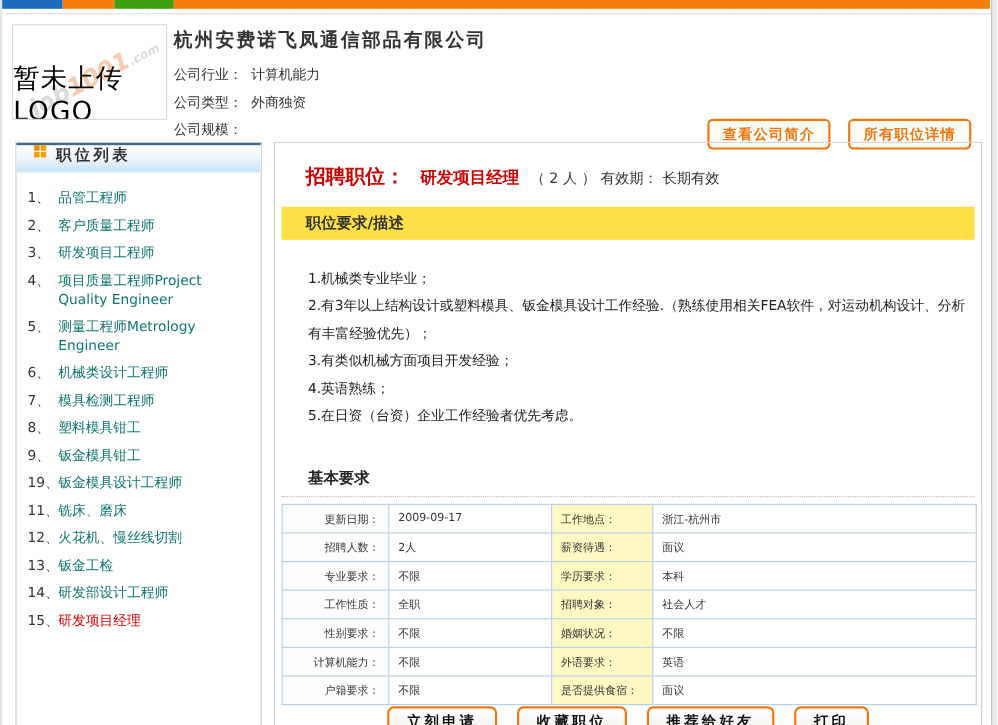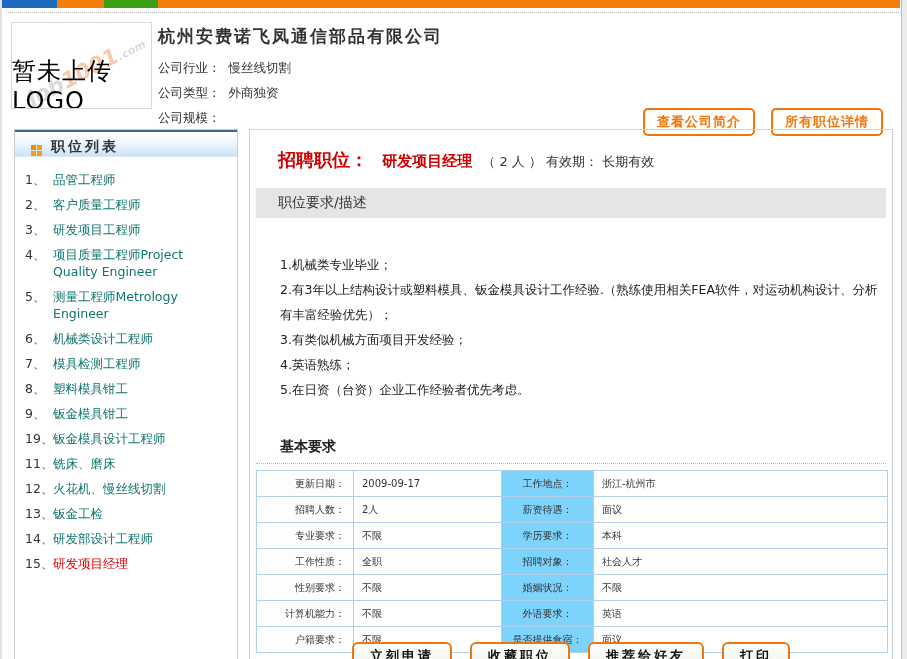--- a/index.html
+++ b/index.html
@@ -34,21 +34,21 @@
   .header-buttons { position:absolute; right:24px; top:95px; display:flex; gap:16px; }
   .hbtn { display:inline-block; padding:3px 12px; border:2px solid #f0770f;
     border-radius:5px; background:#fffdfa; color:#f0770f; font-size:13px;
     font-weight:bold; letter-spacing:1px; cursor:pointer; }
 
   
   .content { display:flex; margin:4px 14px 0 12px; gap:11px; align-items:stretch; }
   .sidebar { width:226px; border:1px solid #ccc; background:#fff; min-height:533px; }
   .sidebar-header { border-top:2px solid #3c6a93; height:27px;
     background:linear-gradient(to bottom,#ffffff 0%,#eaf4fc 55%,#c9e2f5 100%);
-    display:flex; align-items:flex-end; padding-left:16px;
+    display:flex; align-items:flex-start; padding-left:16px;
     border-bottom:1px solid #d8e8f4; }
   .grid-icon { width:11px; height:11px; display:grid;
     grid-template-columns:5px 5px; grid-template-rows:5px 5px; gap:1px;
     margin-right:9px; }
   .grid-icon i { background:#f5a100; }
   .grid-icon i:nth-child(1){ background:#e88f00; }
   .sidebar-title { font-size:14px; font-weight:bold; color:#333; letter-spacing:3px; }
   .joblist { list-style:none; padding:10px 6px 8px 10px; }
   .joblist li { display:flex; font-size:12.5px; line-height:17px;
     padding:4px 0 4px 0; cursor:pointer; }
@@ -56,32 +56,32 @@
   .joblist .jl-label { color:#0f766e; }
   .joblist li.active .jl-label { color:#e00000; }
 
   
   .main { flex:1; border:1px solid #ccc; border-top:1px solid #d5d5d5;
     min-height:533px; padding:14px 4px 0 4px; position:relative; }
   .job-head { padding:4px 0 10px 24px; font-size:13px; }
   .job-label { color:#cc0000; font-weight:bold; font-size:18px; }
   .job-title { color:#cc0000; font-weight:bold; font-size:15px; margin:0 6px 0 10px; }
   .job-meta { color:#333; font-size:13px; }
-  .desc-header { background:#e5e5e5; margin:6px 2px 12px 2px; padding:6px 0 6px 22px;
-    font-size:14px; font-weight:normal; color:#333; }
+  .desc-header { background:#fde047; margin:6px 2px 0 2px; padding:6px 0 6px 22px;
+    font-size:14px; font-weight:bold; color:#333; }
   .desc-body { padding:22px 10px 10px 26px; font-size:12.5px; line-height:25px; color:#222; }
   .basic-header { margin:26px 0 0 26px; font-size:14px; font-weight:bold; color:#222; }
   .basic-sep { border-bottom:1px dotted #b9b9b9; margin:7px 2px 6px 2px; }
   table.req { border-collapse:collapse; margin:2px 0 0 2px; width:632px;
     table-layout:fixed; }
   table.req td { border:1px solid #b3d0ea; height:26px; font-size:10px;
     padding:0 8px; color:#333; }
   td.rl { width:97px; text-align:right; background:#fbfdfe; }
   td.rv1 { width:148px; text-align:left; background:#fff; }
-  td.rl2 { width:92px; text-align:center; background:#7dd3fc; }
+  td.rl2 { width:92px; text-align:left; background:#fef9c3; }
   td.rv2 { text-align:left; background:#fff; }
 
   .action-row { position:absolute; left:0; right:0; top:512px; display:flex;
     justify-content:center; gap:18px; }
   .abtn { display:inline-block; padding:3px 16px; border:2px solid #f0770f;
     border-radius:6px; background:linear-gradient(to bottom,#ffffff,#efefea);
     color:#111; font-size:13px; font-weight:bold; letter-spacing:3px; cursor:pointer; }
 </style>
 </head>
 <body>
@@ -96,21 +96,21 @@
   </div>
   <div class="dotted-sep"></div>
 
   <div class="header">
     <div class="logo-box">
       <div class="logo-watermark"><span>job</span><span class="wm-orange">1001</span><span class="wm-com">.com</span></div>
       <div class="logo-text">暂未上传LOGO</div>
     </div>
     <div class="company-name">杭州安费诺飞凤通信部品有限公司</div>
     <div class="company-fields">
-      <div class="row"><span class="lbl">公司行业：</span><span>慢丝线切割</span></div>
+      <div class="row"><span class="lbl">公司行业：</span><span>计算机能力</span></div>
       <div class="row"><span class="lbl">公司类型：</span><span>外商独资</span></div>
       <div class="row"><span class="lbl">公司规模：</span><span></span></div>
     </div>
     <div class="header-buttons">
       <span class="hbtn">查看公司简介</span>
       <span class="hbtn">所有职位详情</span>
     </div>
   </div>
 
   <div class="content">

